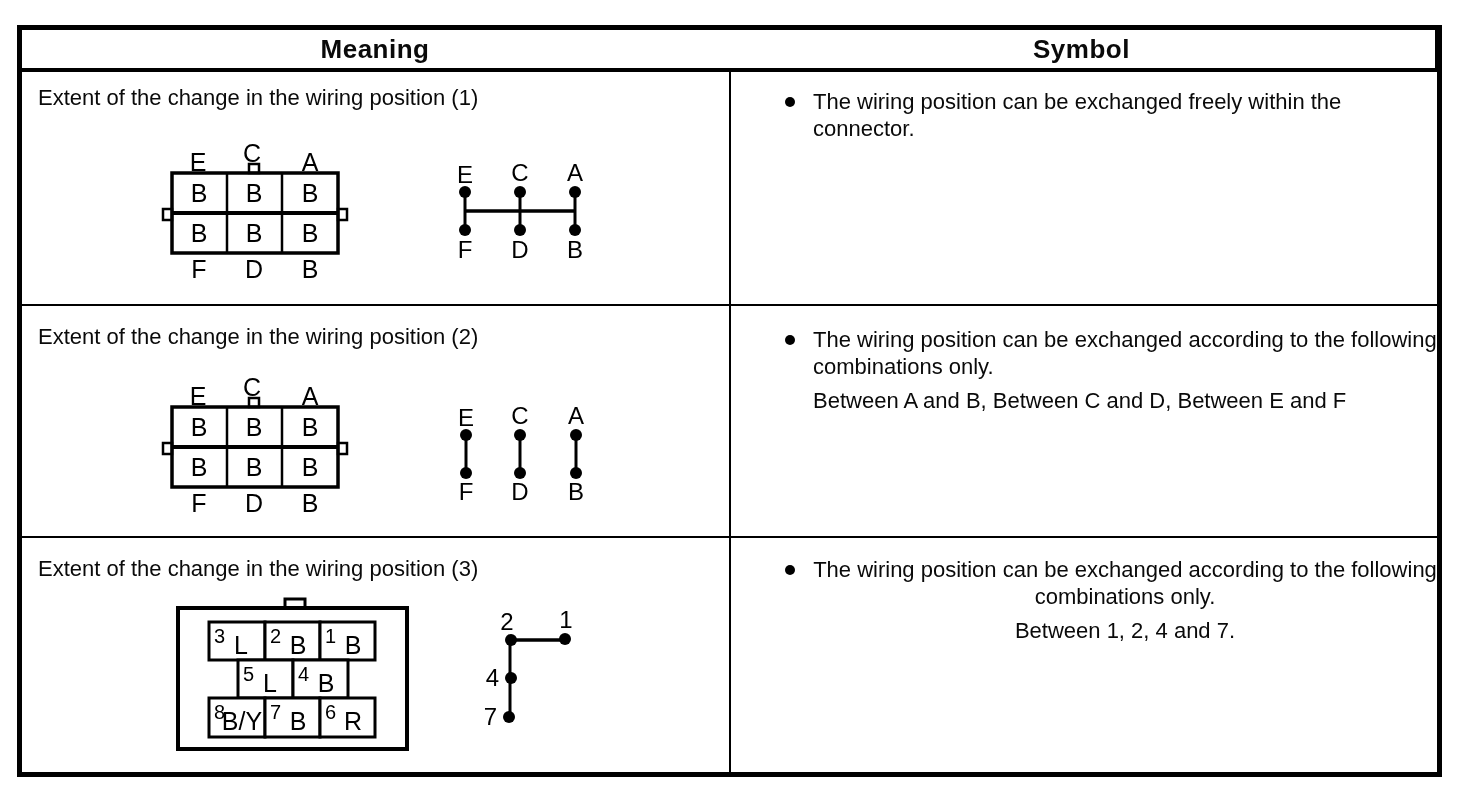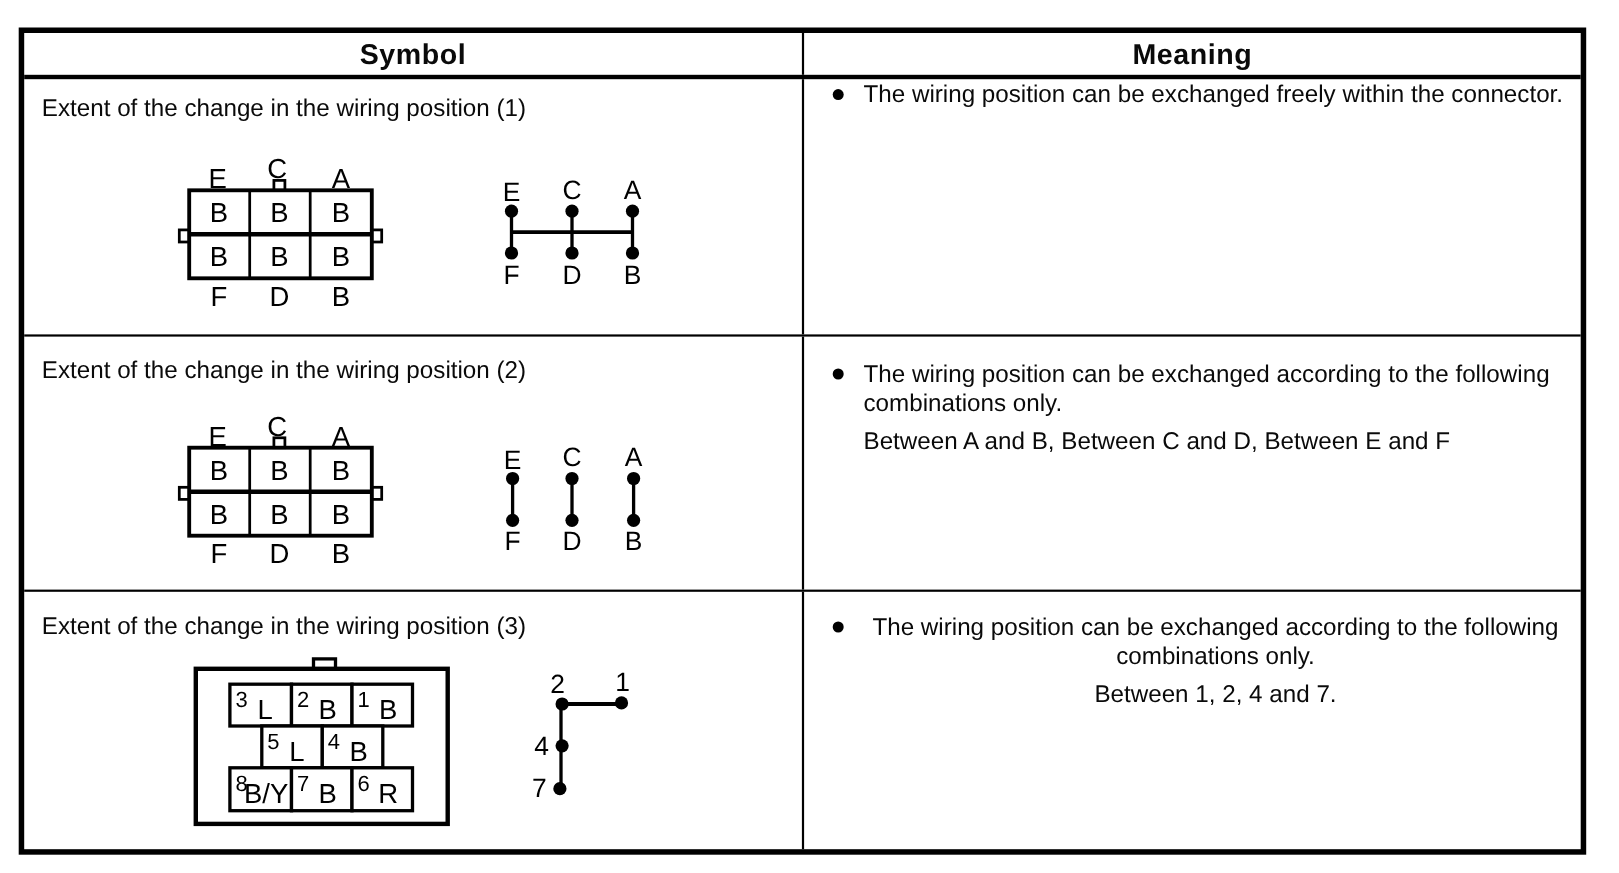--- a/index.html
+++ b/index.html
@@ -12,26 +12,26 @@
     position:absolute;left:17px;top:25px;width:1425px;height:752px;
     border:5px solid #000;box-sizing:border-box;background:#fff;
   }
   .hdr-row{display:flex;height:38px;border-bottom:4px solid #000;}
   .hdr-cell{
     display:flex;align-items:center;justify-content:center;
     font-weight:bold;font-size:26px;letter-spacing:0.5px;
   }
   .hdr-sym{width:707px;border-right:2px solid #000;box-sizing:content-box;}
   .hdr-mean{flex:1;}
-  .body-row{display:flex;border-bottom:2px solid #000;}
+  .body-row{display:flex;border-bottom:2px solid #000;gap:28px;}
   .body-row.last{border-bottom:none;}
   .row1{height:232px;} .row2{height:230px;} .row3{height:234px;text-align:center;}
   .sym-cell{width:707px;border-right:2px solid #000;position:relative;}
   .mean-cell{flex:1;position:relative;box-sizing:border-box;}
-  .mean-cell.r1{}
+  .mean-cell.r1{padding-top:16px;}
   .mean-cell.r2{padding-top:20px;}
   .mean-cell.r3{padding-top:18px;}
   .sym-title{position:absolute;left:16px;font-size:22px;white-space:nowrap;}
   .sym-title.t1{top:13px;} .sym-title.t2{top:18px;} .sym-title.t3{top:18px;}
   .sym-svg{position:absolute;left:0;top:0;}
   svg text{fill:#000;}
   .lbl{font-size:25px;text-anchor:middle;}
   .cellv{font-size:25px;text-anchor:middle;}
   .num{font-size:20px;text-anchor:start;}
   .wlbl{font-size:24px;text-anchor:middle;}
@@ -44,22 +44,22 @@
   }
   .m-plain{margin-top:7px;}
   .m-plain + .m-bullet{margin-top:9px;}
 </style>
 </head>
 <body>
 
 <div class="doc-table">
 
   <div class="hdr-row">
+    <div class="hdr-cell hdr-mean">Meaning</div>
     <div class="hdr-cell hdr-sym">Symbol</div>
-    <div class="hdr-cell hdr-mean">Meaning</div>
   </div>
 
   <div class="body-row row1">
     <div class="sym-cell">
       <div class="sym-title t1">Extent of the change in the wiring position (1)</div>
       <svg class="sym-svg" width="707" height="232" viewBox="0 0 707 232">
         <g>
           <rect x="150" y="101" width="166" height="80" fill="none" stroke="#000" stroke-width="3.5"></rect>
           <line x1="150" y1="141" x2="316" y2="141" stroke="#000" stroke-width="4"></line>
           <line x1="205" y1="101" x2="205" y2="181" stroke="#000" stroke-width="2.5"></line>

